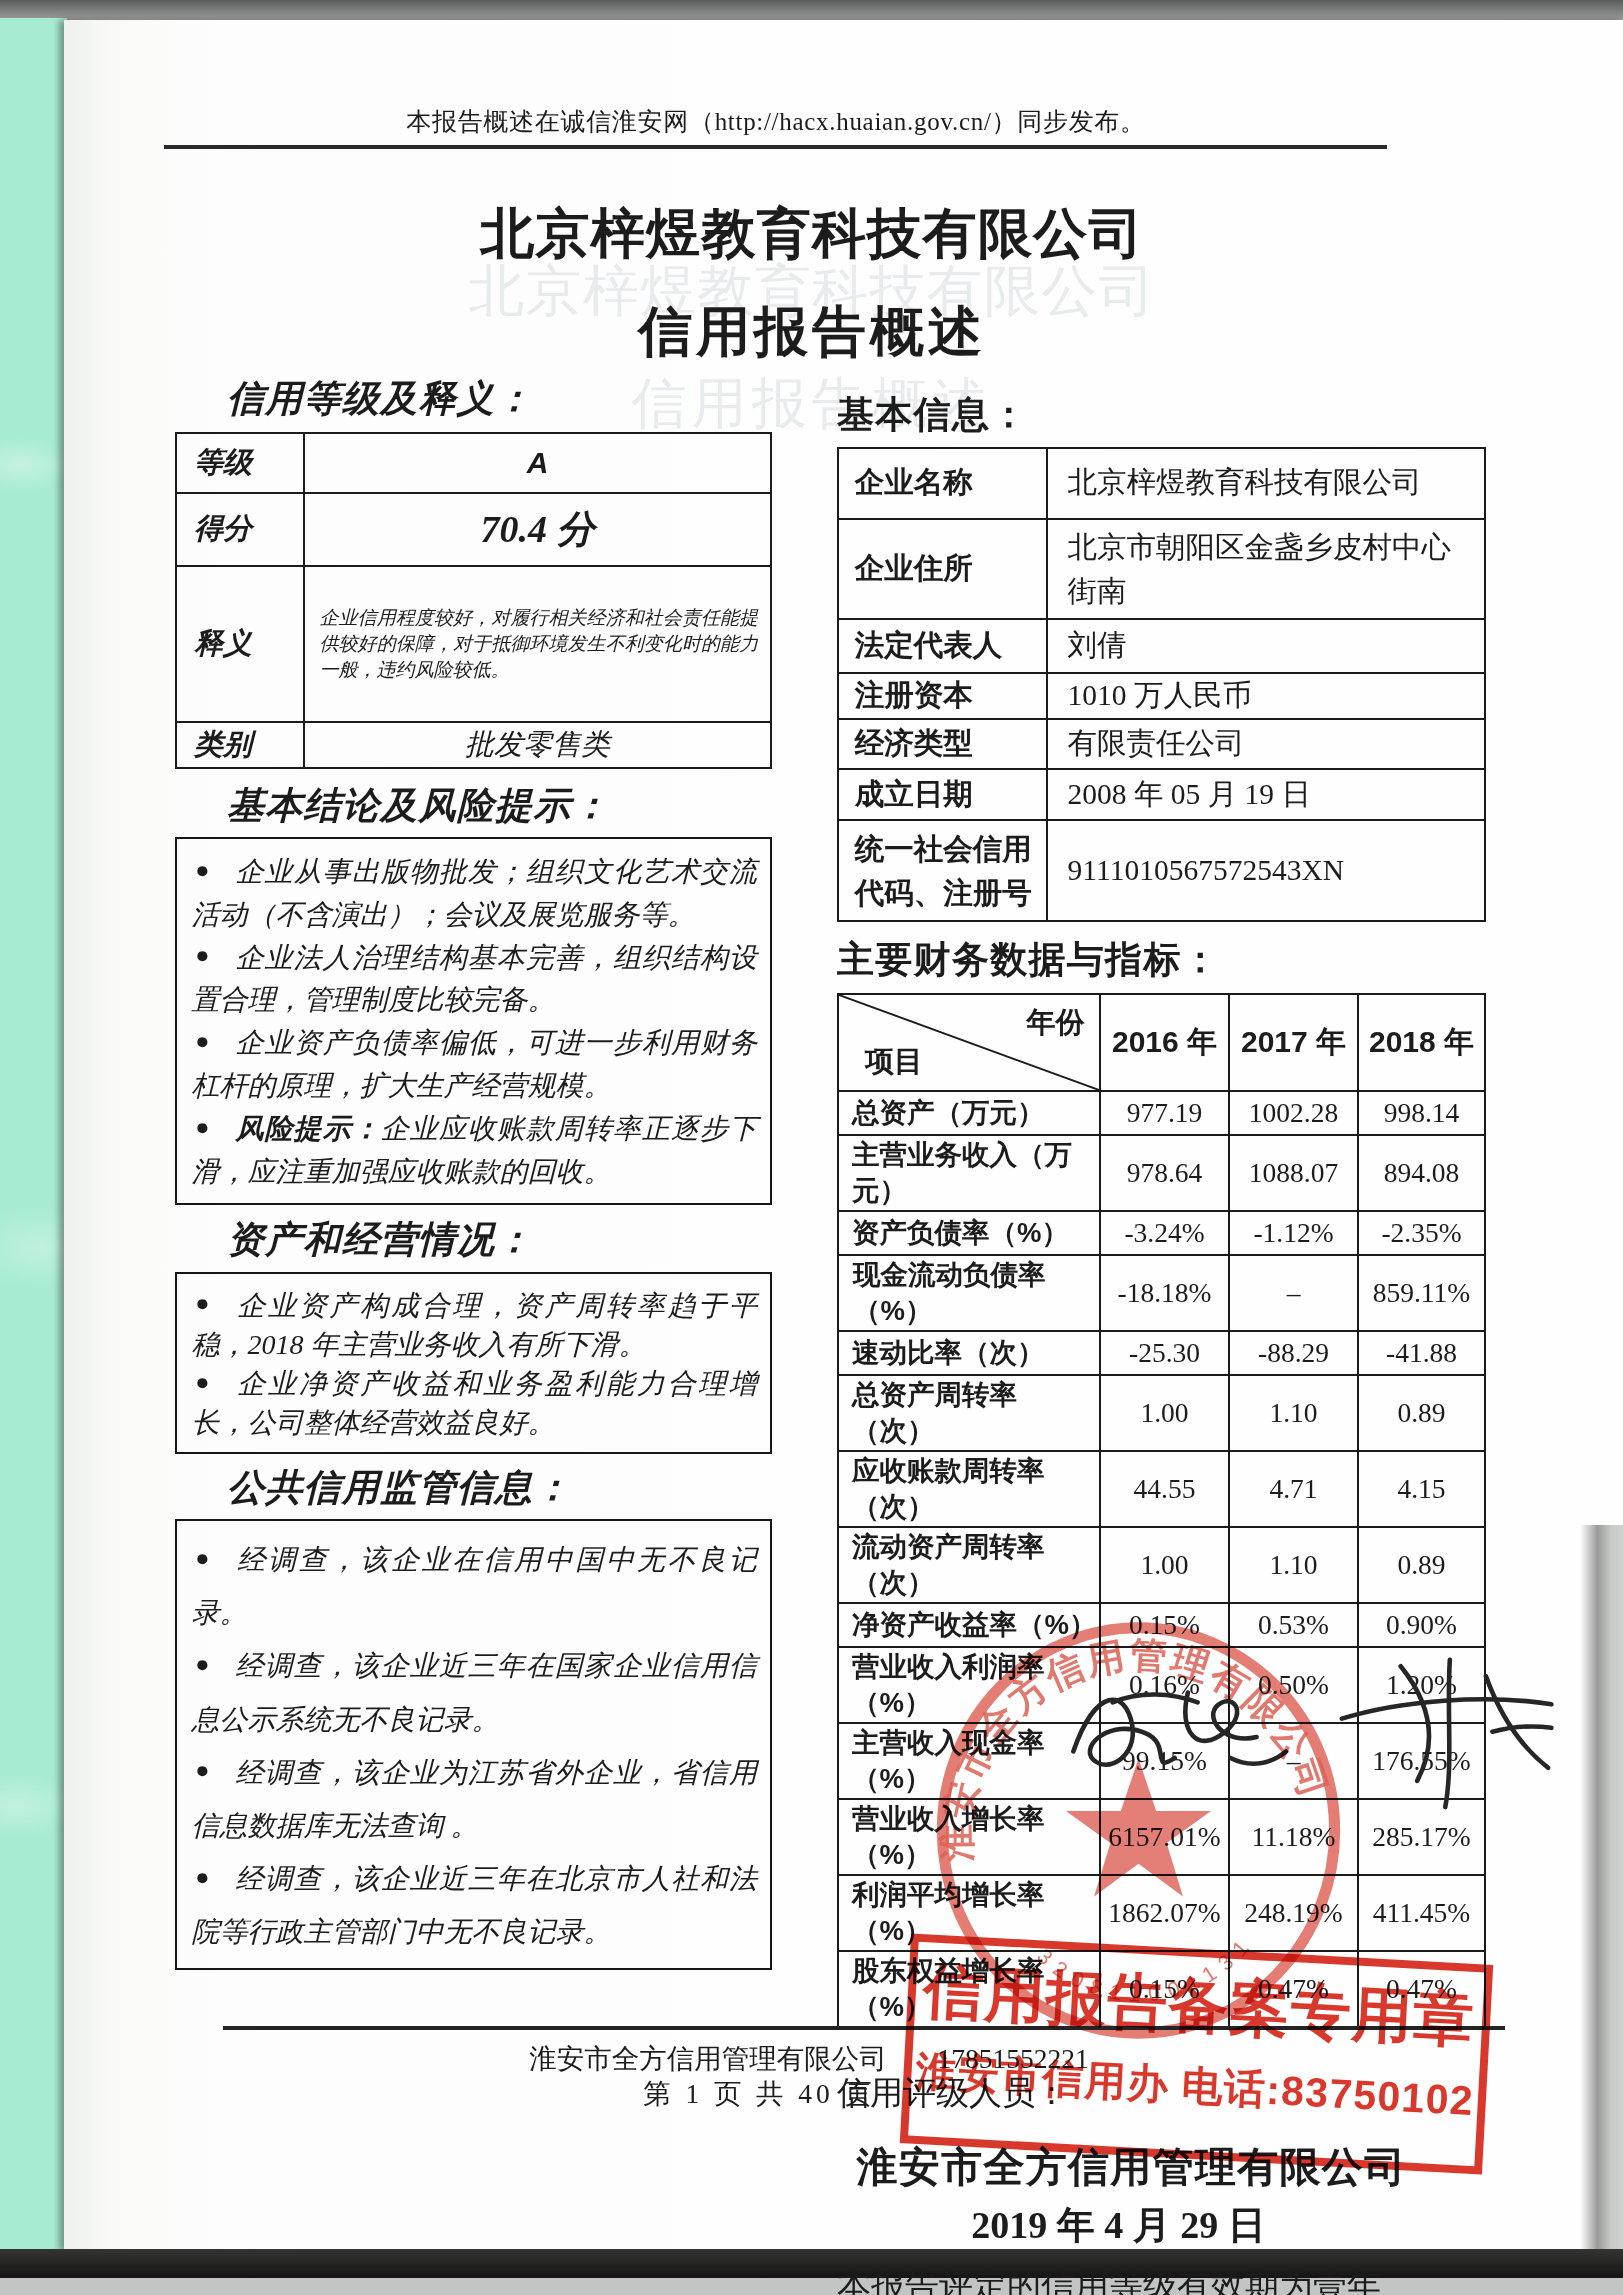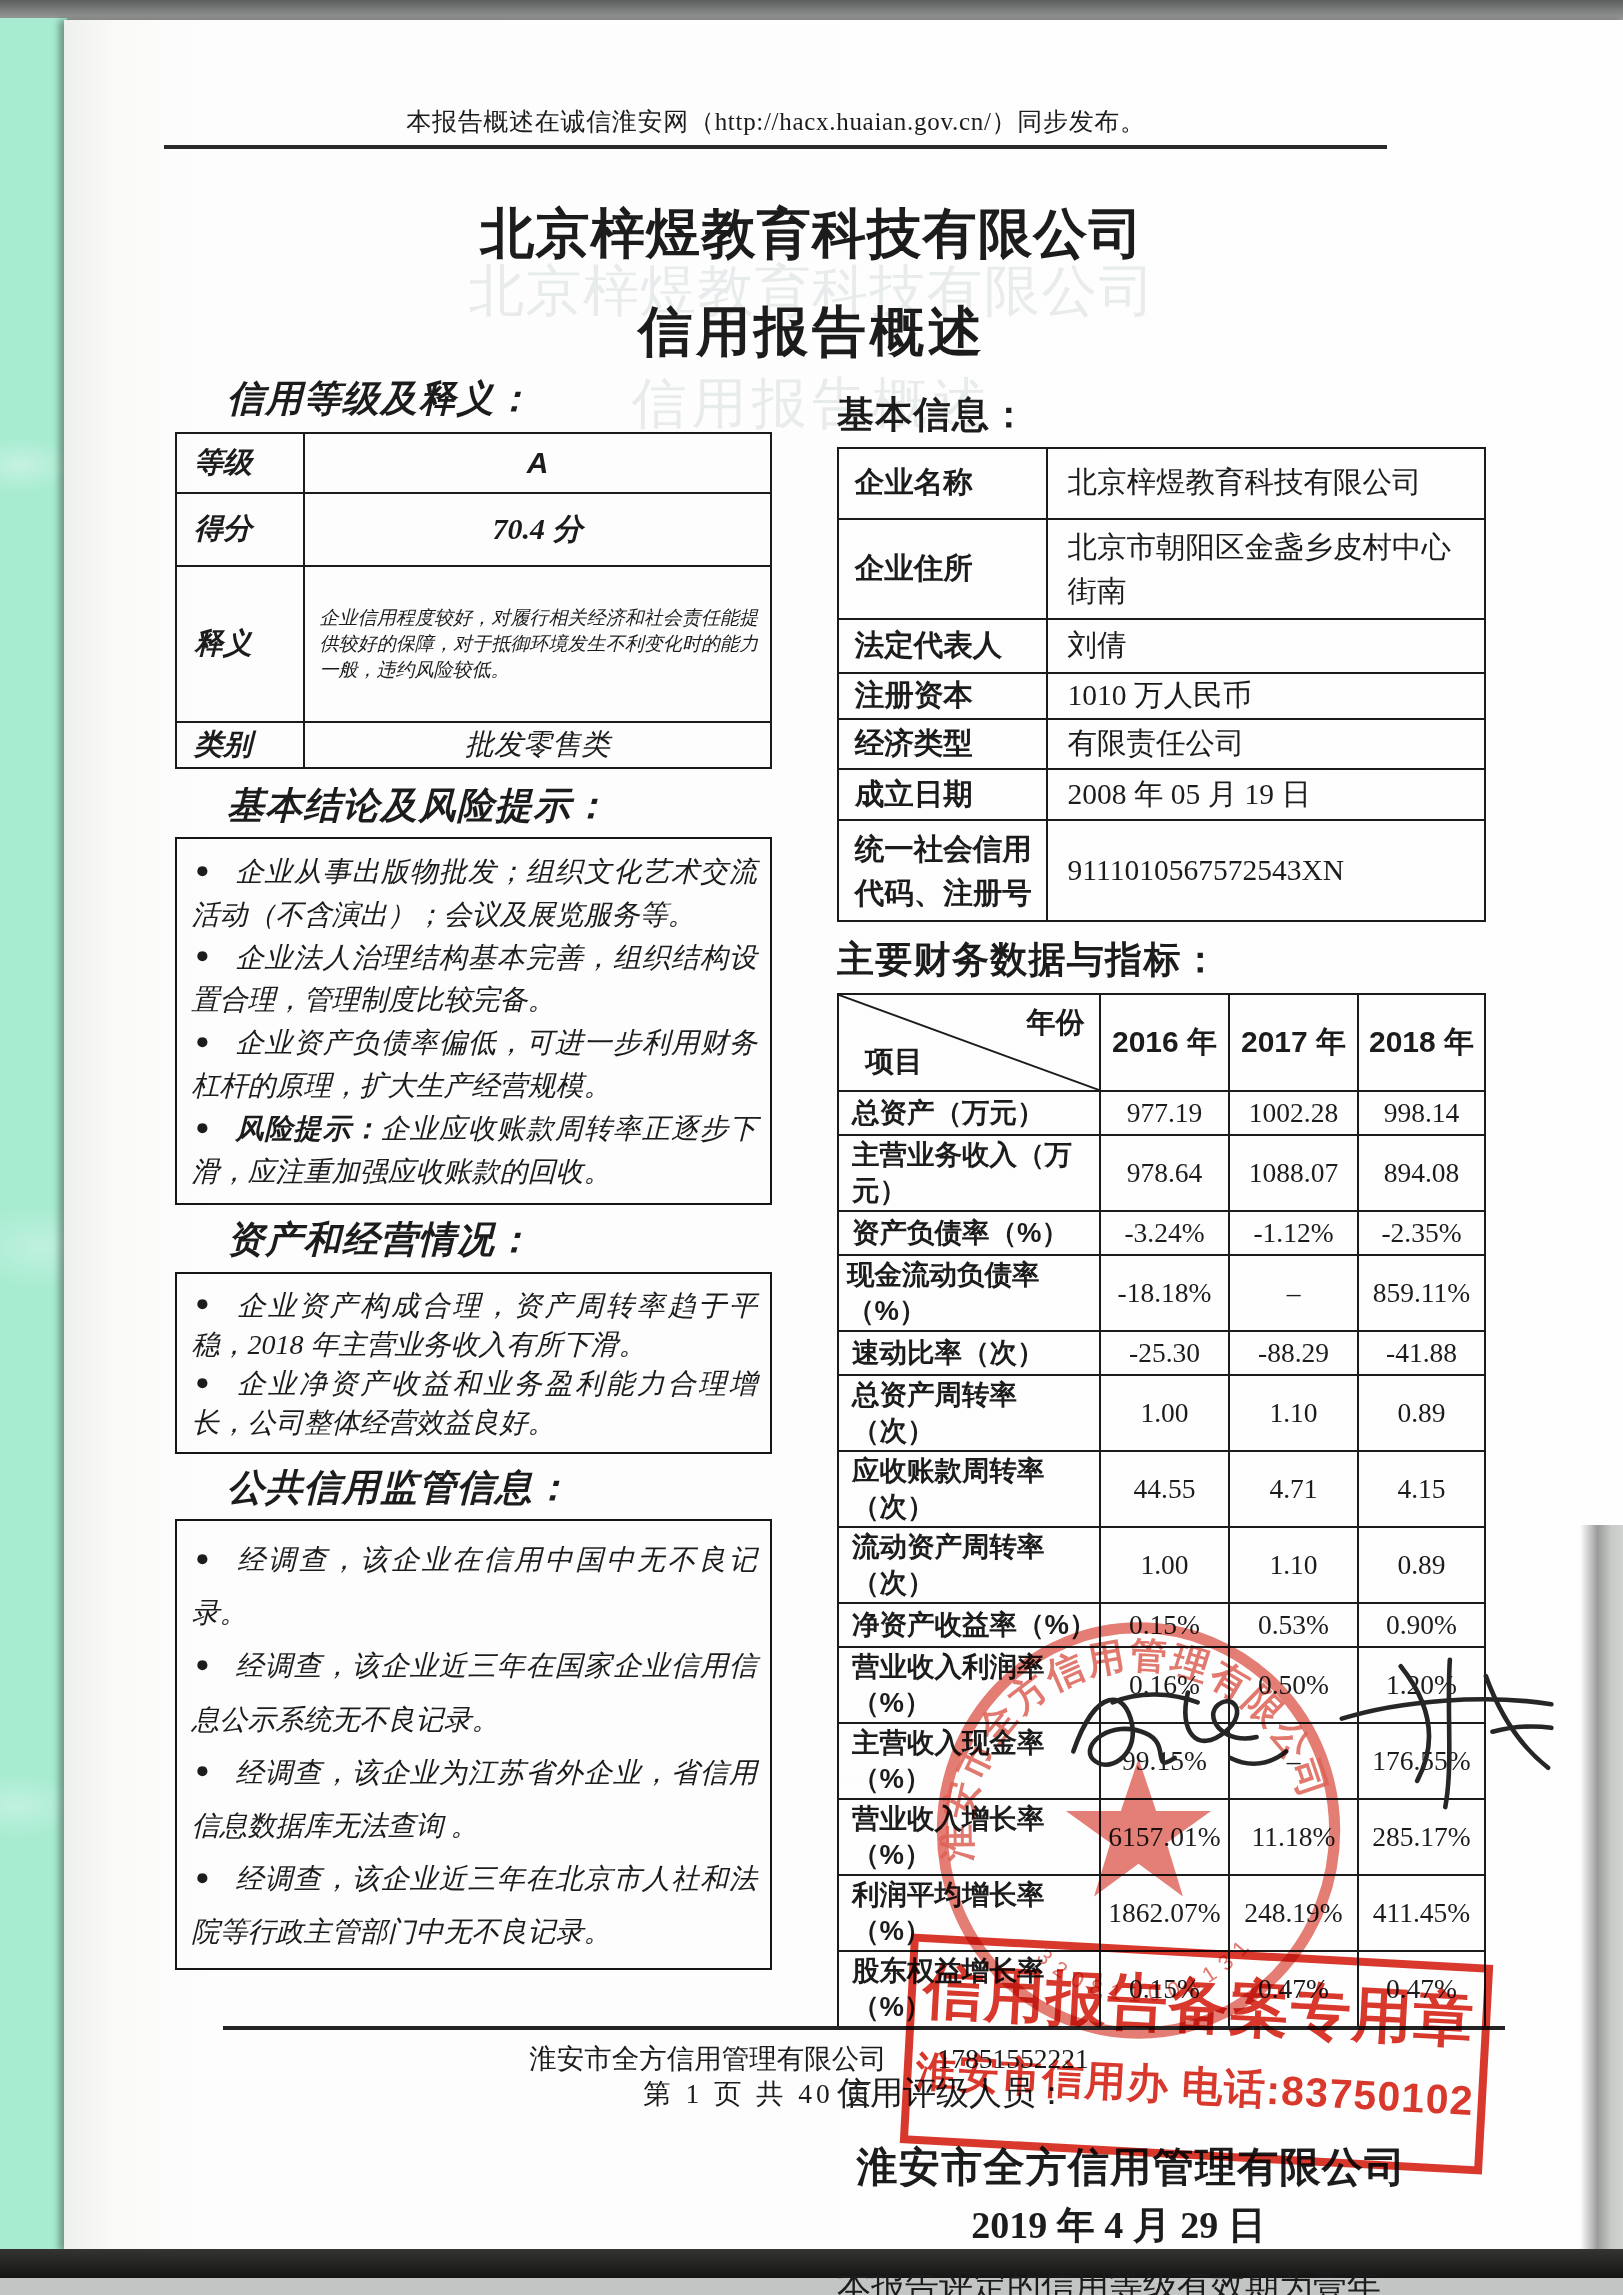--- a/index.html
+++ b/index.html
@@ -72,21 +72,21 @@
           <col style="width:128px">
           <col>
         </colgroup>
       <tbody>
           <tr style="height:60px;">
         <td class="lblcell" style="padding-left:17px;">等级</td>
         <td class="center hei" style="font-size:30px;">A</td>
       </tr>
       <tr style="height:73px;">
         <td class="lblcell" style="padding-left:17px;">得分</td>
-        <td class="center song" style="font-weight:700;font-size:30px;">70.4 分</td>
+        <td class="center song" style="font-weight:700;font-size:38px;">70.4 分</td>
       </tr>
       <tr style="height:156px;">
         <td class="lblcell" style="padding-left:17px;">释义</td>
         <td class="song" style="font-size:19px;line-height:1.38;padding:6.5px 11.8px 6.5px 14.4px;text-align:justify;">企业信用程度较好，对履行相关经济和社会责任能提供较好的保障，对于抵御环境发生不利变化时的能力一般，违约风险较低。</td>
       </tr>
       <tr style="height:46px;">
         <td class="lblcell" style="padding-left:17px;">类别</td>
         <td class="center song">批发零售类</td>
       </tr>
     </tbody>
@@ -190,21 +190,21 @@
             <td class="center song">1088.07</td>
             <td class="center song">894.08</td>
           </tr>
       <tr style="height:44px;">
             <td class="lblcell" style="padding-left:13px;">资产负债率（%）</td>
             <td class="center song">-3.24%</td>
             <td class="center song">-1.12%</td>
             <td class="center song">-2.35%</td>
           </tr>
       <tr style="height:44px;">
-            <td class="lblcell" style="padding-left:8px;">现金流动负债率（%）</td>
+            <td class="lblcell" style="padding-left:14px;">现金流动负债率（%）</td>
             <td class="center song">-18.18%</td>
             <td class="center song">–</td>
             <td class="center song">859.11%</td>
           </tr>
       <tr style="height:44px;">
             <td class="lblcell" style="padding-left:13px;">速动比率（次）</td>
             <td class="center song">-25.30</td>
             <td class="center song">-88.29</td>
             <td class="center song">-41.88</td>
           </tr>

